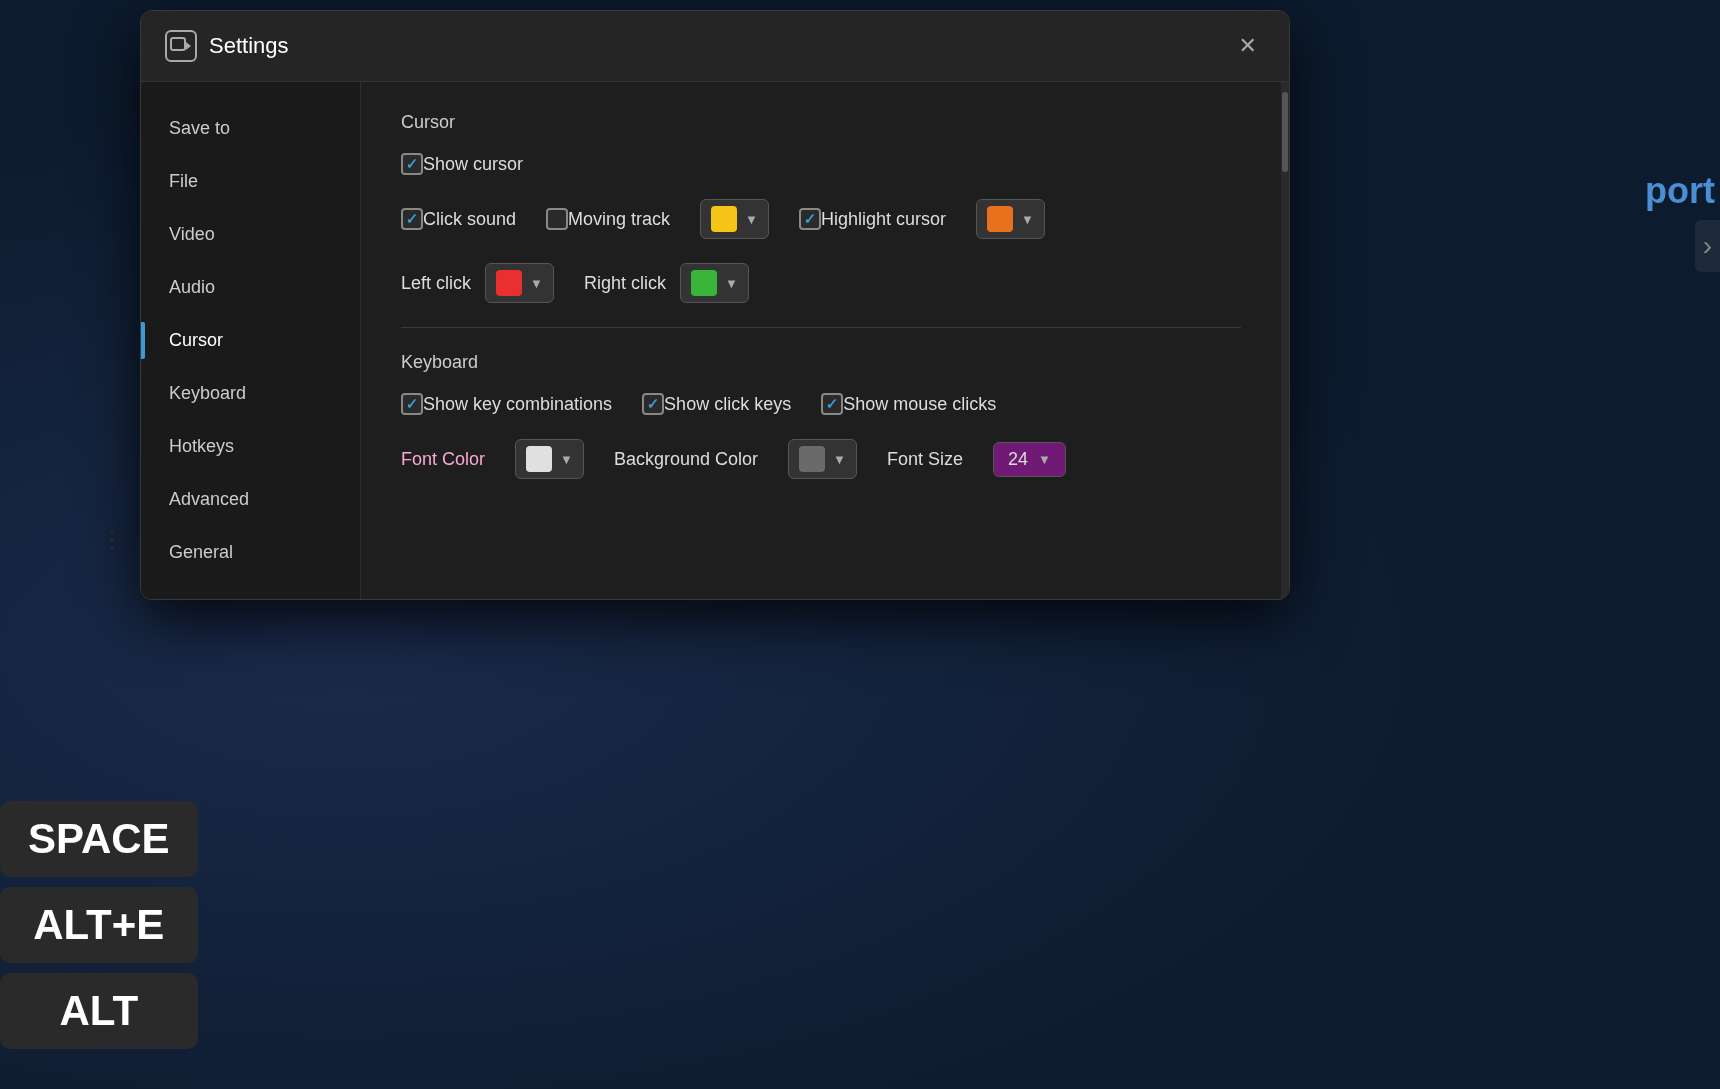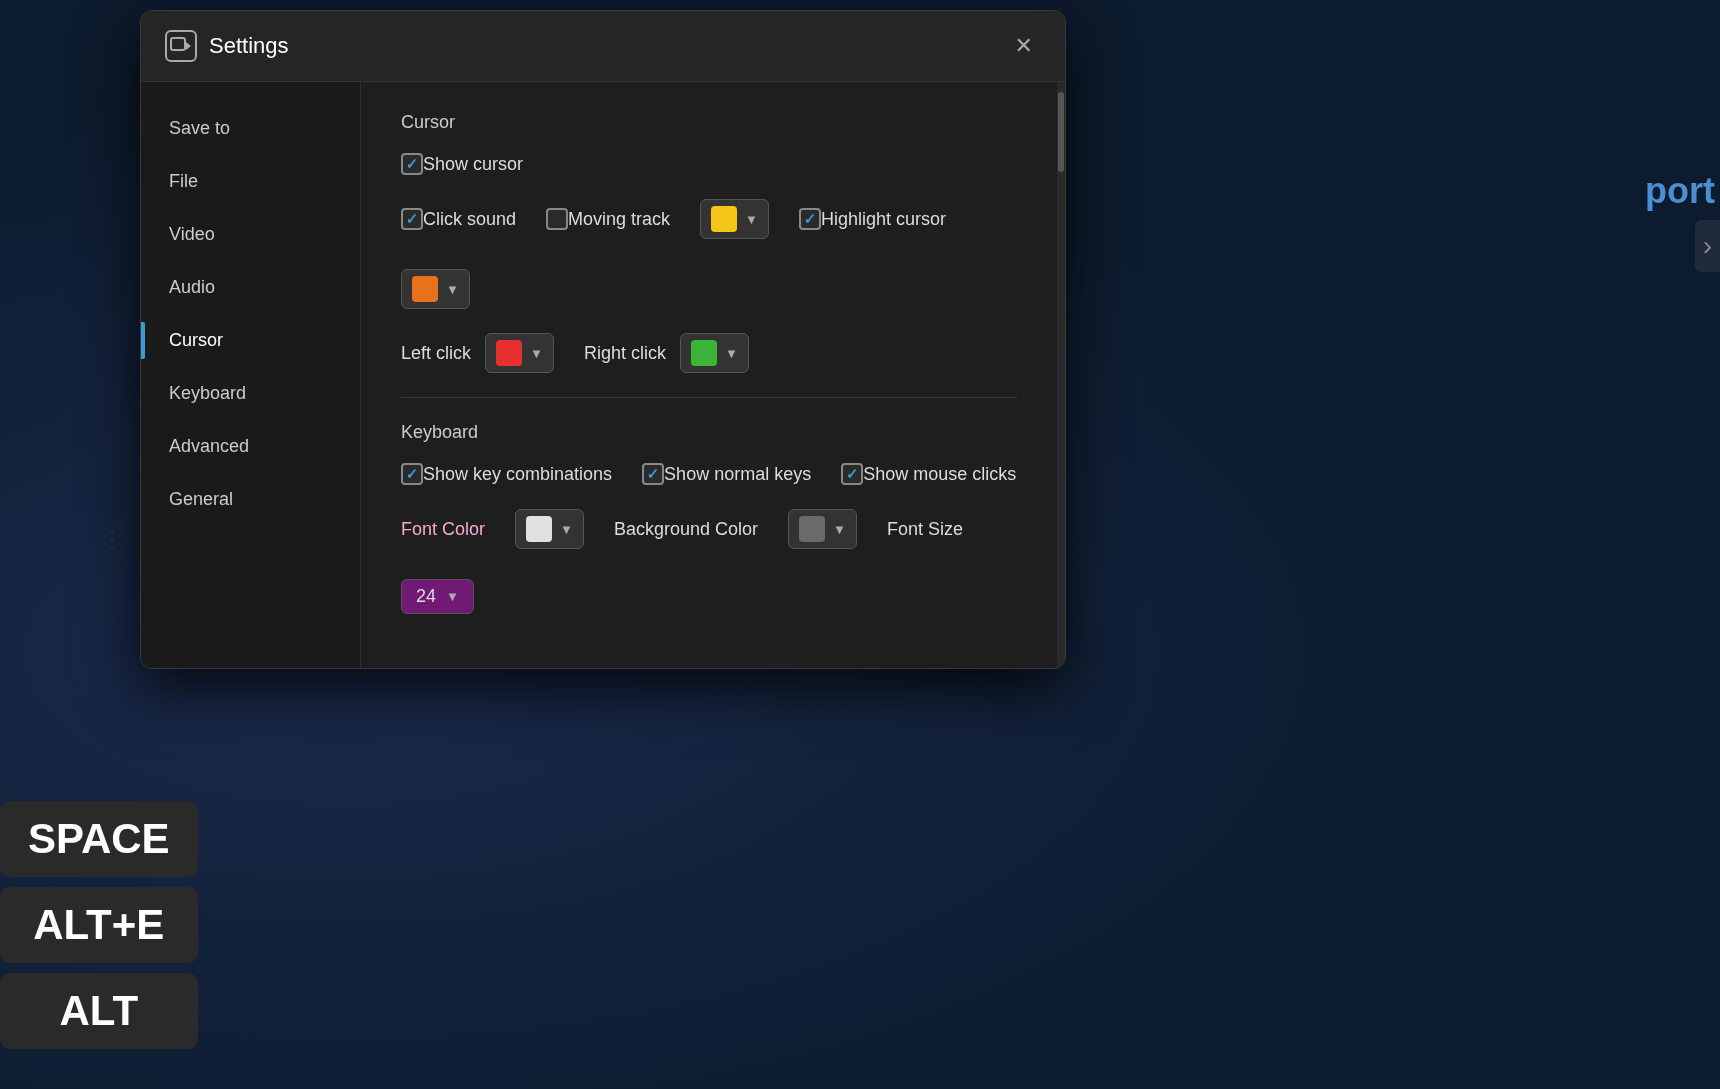--- a/index.html
+++ b/index.html
@@ -74,21 +74,21 @@
       font-size: 24px;
       letter-spacing: 6px;
       line-height: 1.6;
     }
 
     
     .dialog {
       position: absolute;
       top: 10px;
       left: 140px;
-      width: 926px;
+      width: 1150px;
       background: #1e1e1e;
       border-radius: 12px;
       border: 1px solid #3a3a3a;
       box-shadow: 0 20px 60px rgba(0,0,0,0.8);
       display: flex;
       flex-direction: column;
       overflow: hidden;
     }
 
     
@@ -323,20 +323,23 @@
       <div class="sidebar-item">
         <span>Audio</span>
       </div>
       <div class="sidebar-item active">
         <span>Cursor</span>
       </div>
       <div class="sidebar-item">
         <span>Keyboard</span>
       </div>
       <div class="sidebar-item">
+        <span>Hotkeys</span>
+      </div>
+      <div class="sidebar-item">
         <span>Advanced</span>
       </div>
       <div class="sidebar-item">
         <span>General</span>
       </div>
     </div>
 
     <div class="main-content">
 
       <div class="section-title">Cursor</div>
@@ -400,21 +403,21 @@
 
 
       <div class="settings-row">
         <label class="checkbox-label">
           <div class="checkbox-box checked"></div>
           <span>Show key combinations</span>
         </label>
 
         <label class="checkbox-label">
           <div class="checkbox-box checked"></div>
-          <span>Show normal keys</span>
+          <span>Show click keys</span>
         </label>
 
         <label class="checkbox-label">
           <div class="checkbox-box checked"></div>
           <span>Show mouse clicks</span>
         </label>
       </div>
 
       <div class="settings-row">
         <span style="color:#f9a8d4;font-size:18px;">Font Color</span>

